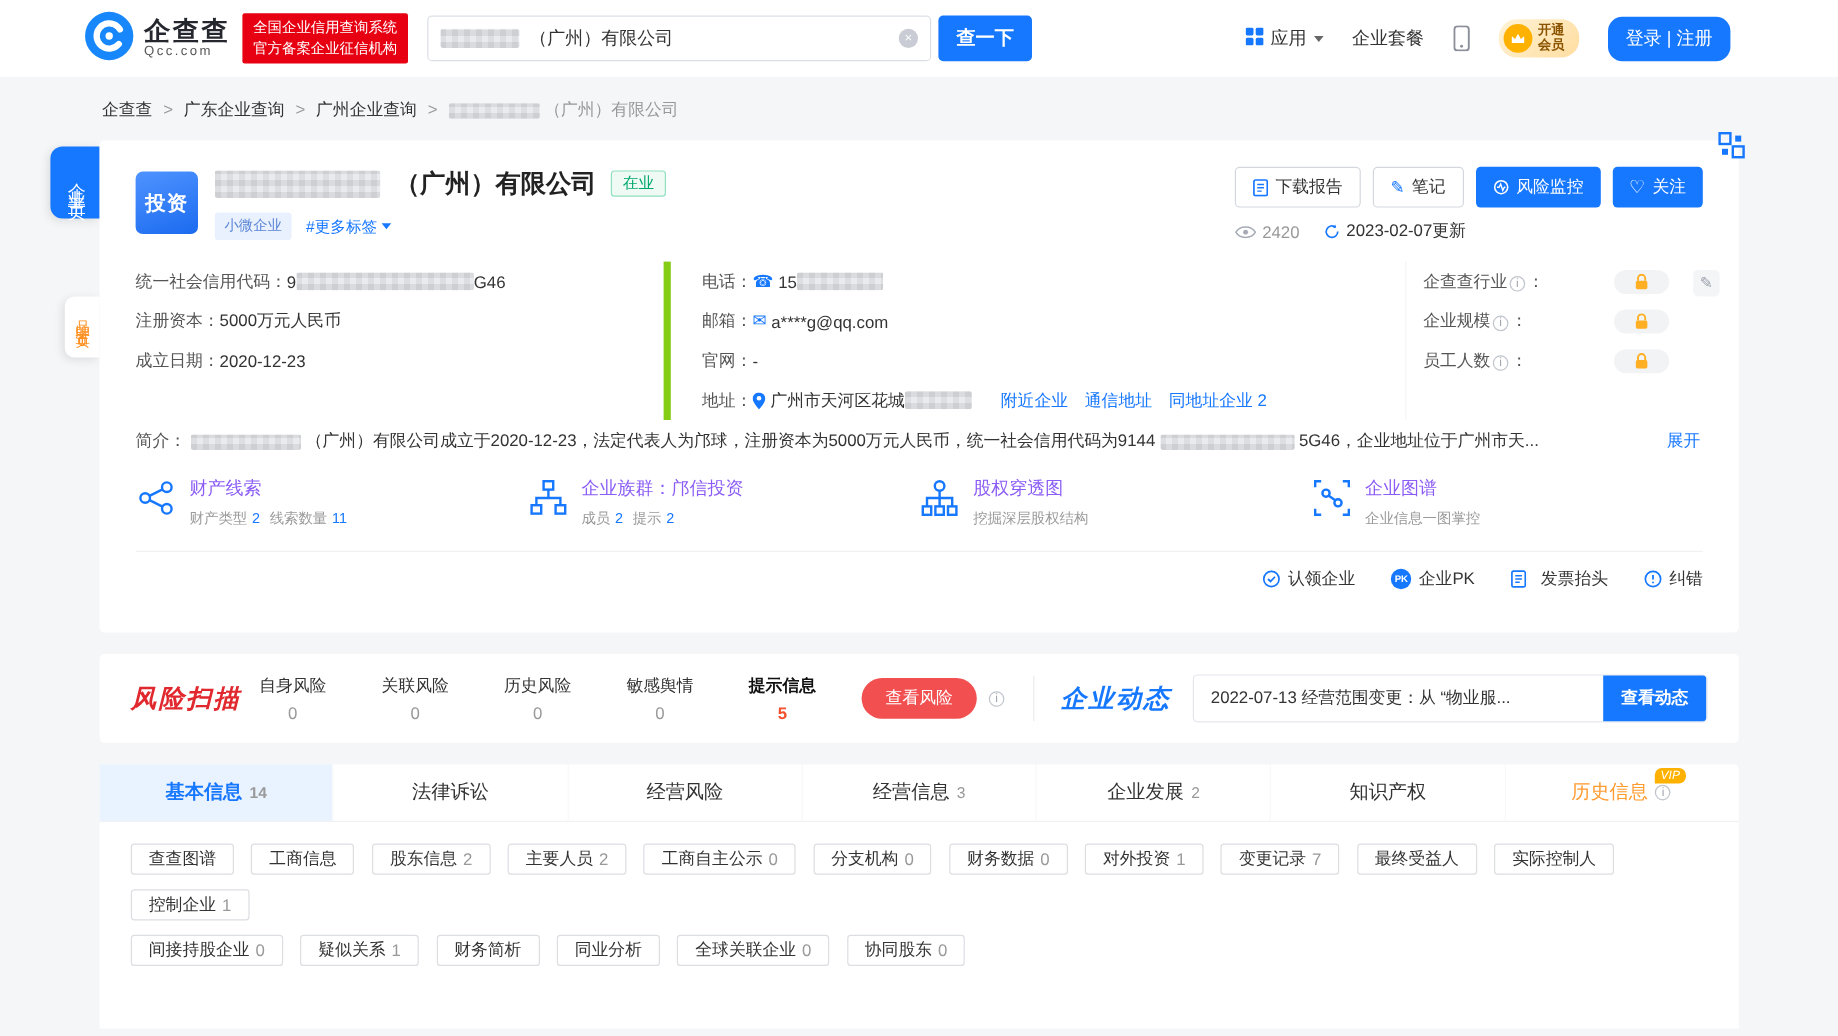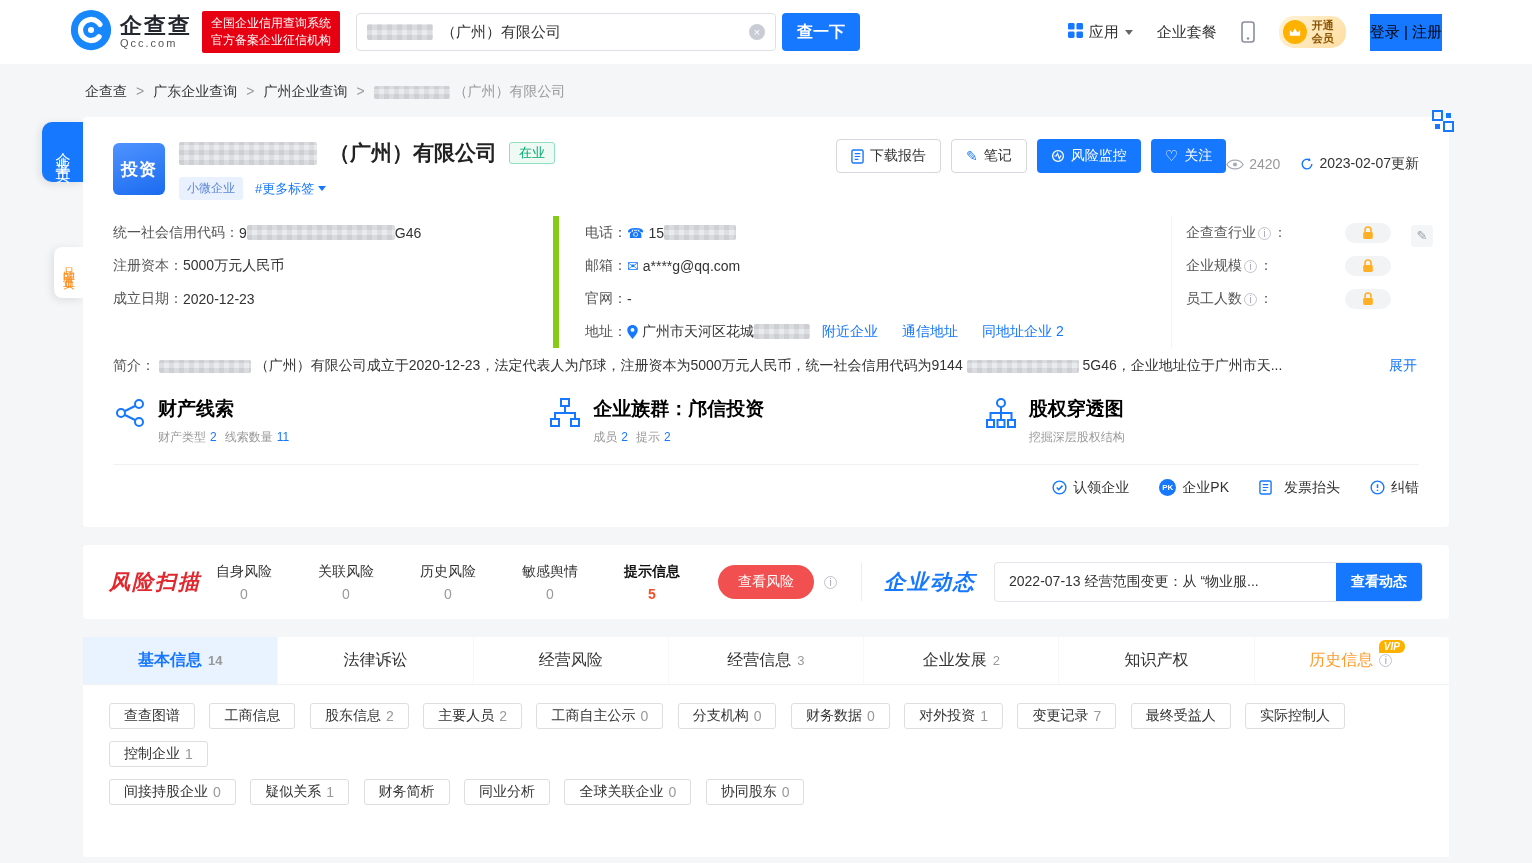--- a/index.html
+++ b/index.html
@@ -17,21 +17,21 @@
   .searchbox .val{font-size:15px;color:#333;margin-left:8px;flex:1}
   .clear-ic{width:16px;height:16px;border-radius:50%;background:#c9ccd4;color:#fff;font-size:11px;line-height:16px;text-align:center;cursor:pointer}
   .clear-ic::before{content:"×"}
   .search-btn{width:78px;height:38px;margin-left:6px;background:#1677ff;color:#fff;font-size:16px;font-weight:bold;border:none;border-radius:4px;display:flex;align-items:center;justify-content:center;cursor:pointer}
   .top-right{margin-left:auto;display:flex;align-items:center;gap:24px}
   .top-item{display:flex;align-items:center;gap:6px;font-size:15px;color:#333;cursor:pointer}
   .caret{width:0;height:0;border:4px solid transparent;border-top:5px solid #666;margin-top:4px}
   .vip-pill{display:flex;align-items:center;gap:5px;background:linear-gradient(135deg,#fff3d6,#ffddA0);border-radius:15px;padding:3px 12px 3px 4px;cursor:pointer}
   .crown-c{width:24px;height:24px;border-radius:50%;background:#ffb100;display:flex;align-items:center;justify-content:center}
   .vip-txt{font-size:11px;font-weight:bold;color:#8a5300;line-height:1.2}
-  .login-btn{background:#1677ff;color:#000000;font-size:15px;padding:9px 0;border:none;border-radius:0;cursor:pointer;white-space:nowrap}
+  .login-btn{background:#1677ff;color:#ffffff;font-size:15px;padding:9px 15px;border:none;border-radius:12px;cursor:pointer;white-space:nowrap}
   
   .main-col{width:1366px;margin:0 auto;position:relative}
   .crumbbar{padding:19px 2px 16px;font-size:14px;color:#333}
   .crumb{cursor:pointer}
   .crumb::after{content:">";color:#999;margin:0 9px}
   .crumb-cur{color:#999}
   
   .vtab1{position:absolute;left:-41px;top:5px;width:41px;background:#1677ff;color:#fff;border-radius:10px 0 0 10px;padding:18px 0;display:flex;justify-content:center;cursor:pointer;box-shadow:-2px 2px 8px rgba(0,0,0,.10)}
   .vtab1 span{writing-mode:vertical-lr;text-orientation:upright;font-size:15px;letter-spacing:6px}
   .vtab2{position:absolute;left:-29px;top:130px;width:29px;background:#fff;color:#ff8f1f;border-radius:8px 0 0 8px;padding:10px 0 7px;display:flex;flex-direction:column;align-items:center;cursor:pointer;box-shadow:-2px 2px 8px rgba(0,0,0,.10)}
@@ -43,53 +43,53 @@
   .head-row{display:flex;align-items:flex-start}
   .co-logo{width:52px;height:52px;border-radius:6px;background:linear-gradient(160deg,#4f93ff,#1b6bf0);color:#fff;font-size:17px;font-weight:bold;display:flex;align-items:center;justify-content:center;letter-spacing:1px;flex:none;margin-top:4px}
   .namecol{margin-left:14px;flex:1;min-width:0}
   .name-row{display:flex;align-items:center;gap:12px}
   .co-name{font-size:21px;font-weight:bold;color:#222}
   .status-badge{font-size:13px;color:#00a870;border:1px solid #8fdfc0;background:#effaf4;border-radius:3px;padding:1px 9px}
   .tags-row{display:flex;align-items:center;margin-top:10px;gap:12px}
   .tag-chip{font-size:12px;color:#5b85d6;background:#e9f1ff;border-radius:3px;padding:3px 8px}
   .more-tags{font-size:13px;color:#1677ff;display:flex;align-items:center;cursor:pointer}
   .more-tags .caret{border-top-color:#1677ff;margin-left:4px}
-  .head-right{display:flex;flex-direction:row;align-items:flex-end}
+  .head-right{display:flex;flex-direction:column;align-items:flex-start}
   .btns-row{display:flex;gap:10px}
   .btn{height:34px;border-radius:4px;font-size:14px;display:flex;align-items:center;gap:6px;padding:0 14px;cursor:pointer;border:none}
   .btn.outline{background:#fff;border:1px solid #d4d7dd;color:#333}
   .btn.solid{background:#1677ff;color:#fff}
   .glyph-pencil::before{content:"✎";color:#1677ff;font-size:14px}
   .glyph-heart::before{content:"♡";color:#fff;font-size:15px}
   .meta-row{display:flex;align-items:center;gap:8px;margin-top:11px;font-size:14px}
   .views{color:#999;display:flex;align-items:center;gap:5px}
   .updated{color:#333;display:flex;align-items:center;gap:5px;margin-left:12px}
   
   .info{display:flex;margin-top:16px}
   .icol1{width:440px}
   .icol2{flex:1;border-left:6px solid #84cc16;padding-left:26px;min-width:0}
   .icol3{width:248px;border-left:1px solid #f3f4f6;padding-left:14px}
   .irow{height:33px;display:flex;align-items:center;font-size:14px;white-space:nowrap}
   .lab{color:#555}
   .val{color:#333}
   .blue{color:#1677ff;cursor:pointer}
   .orange-link{color:#ff8f1f;cursor:pointer;display:flex;align-items:center;gap:3px;margin-left:10px}
   .orange-link::after{content:">";font-size:12px}
-  .addr-links{display:flex;gap:24px;margin-left:12px}
+  .addr-links{display:flex;gap:14px;margin-left:24px}
   .inf{display:inline-block;width:13px;height:13px;border:1px solid #c0c4cc;border-radius:50%;color:#a0a4ac;font-size:10px;line-height:12px;text-align:center;margin:0 2px}
   .inf::before{content:"i"}
   .lab3::after{content:"：";color:#555}
   .lock-pill{width:46px;height:20px;background:#f2f3f5;border-radius:10px;display:flex;align-items:center;justify-content:center;margin-left:auto;margin-right:28px;cursor:pointer}
   
   .intro{margin-top:6px;font-size:14px;color:#333;position:relative;padding-right:46px;line-height:22px}
   .expand{position:absolute;right:2px;top:0;color:#1677ff;cursor:pointer}
   
   .features{display:flex;margin-top:20px}
   .feature{flex:1;display:flex;align-items:flex-start;gap:11px;cursor:pointer}
-  .f-title{font-size:19px;font-weight:bold;color:#000000}
+  .f-title{font-size:15px;font-weight:normal;color:#8b5cf6}
   .f-sub{font-size:12px;color:#999;margin-top:7px}
   .f-sub b{color:#1677ff;font-weight:normal;margin:0 8px 0 4px}
   
   .qa-row{border-top:1px solid #f0f1f3;margin-top:18px;height:46px;display:flex;align-items:center;justify-content:flex-end;gap:30px;font-size:14px;color:#333}
   .qa{display:flex;align-items:center;gap:6px;cursor:pointer}
   .pkc{width:17px;height:17px;border-radius:50%;background:#1677ff;color:#fff;font-size:8px;font-weight:bold;display:flex;align-items:center;justify-content:center}
   
   .mz{display:inline-block;height:15px;border-radius:2px;vertical-align:middle;background:repeating-linear-gradient(90deg,rgba(0,0,0,.055) 0 5px,rgba(0,0,0,0) 5px 10px),repeating-linear-gradient(0deg,#d9dbde 0 5px,#e9ebee 5px 10px)}
   
   .card2{margin-top:18px;height:74px;display:flex;align-items:center;padding:0 26px}
@@ -107,21 +107,21 @@
   .dyn-btn{margin-left:auto;height:40px;background:#1677ff;color:#fff;font-size:14px;font-weight:bold;border:none;border-radius:0 4px 4px 0;padding:0 15px;cursor:pointer;white-space:nowrap}
   
   .card3{margin-top:18px;min-height:220px;border-radius:4px 4px 0 0}
   .tabbar{display:flex;height:48px;border-bottom:1px solid #f0f1f3}
   .tab{flex:1;display:flex;align-items:center;justify-content:center;font-size:16px;color:#333;cursor:pointer;position:relative;border-left:1px solid #f7f8fa}
   .tab:first-child{border-left:none}
   .tab.active{background:#e9f2ff;color:#1677ff;font-weight:bold}
   .tab-count{margin-left:6px;font-size:13px;color:#999}
   .tab-count:empty{display:none}
   .tab.history{color:#ff9b2f}
-  .vip-badge{position:absolute;top:3px;right:44px;background:#ffb100;color:#fff;font-size:10px;font-weight:bold;padding:1px 5px;border-radius:6px 6px 6px 0;font-style:italic}
+  .vip-badge{position:absolute;top:3px;right:44px;background:#ffb100;color:#fff;font-size:10px;font-weight:normal;padding:1px 5px;border-radius:6px 6px 6px 0;font-style:italic}
   .vip-badge:empty{display:none}
   .tab .inf{margin-left:6px}
   
   .chips{padding:18px 26px 6px}
   .chip{display:inline-flex;align-items:center;border:1px solid #dcdee2;border-radius:3px;background:#fff;padding:3px 14px;font-size:14px;color:#333;margin:0 10px 12px 0;cursor:pointer}
   .chip-count{color:#999;margin-left:5px}
   .chip-count:empty{display:none}
   
   .sec-head{display:flex;align-items:center;justify-content:space-between;padding:16px 26px 12px}
   
@@ -400,20 +400,32 @@
             <svg width="34" height="34" viewBox="0 0 34 34">
                 <circle cx="17" cy="7" r="4" fill="none" stroke="#1677ff" stroke-width="2"></circle>
                 <rect x="3" y="24" width="7" height="7" fill="none" stroke="#1677ff" stroke-width="2"></rect>
                 <rect x="13.5" y="24" width="7" height="7" fill="none" stroke="#1677ff" stroke-width="2"></rect>
                 <rect x="24" y="24" width="7" height="7" fill="none" stroke="#1677ff" stroke-width="2"></rect>
                 <path d="M17 11v6M6.5 24v-7h21v7M17 17v7" fill="none" stroke="#1677ff" stroke-width="2"></path>
               </svg>
             <div>
               <div class="f-title">股权穿透图</div>
               <div class="f-sub">挖掘深层股权结构</div>
+            </div>
+          </div>
+          <div class="feature">
+            <svg width="34" height="34" viewBox="0 0 34 34">
+                <path d="M3 8V3h5M26 3h5v5M31 26v5h-5M8 31H3v-5" fill="none" stroke="#1677ff" stroke-width="2"></path>
+                <circle cx="12" cy="13" r="3" fill="none" stroke="#1677ff" stroke-width="2"></circle>
+                <circle cx="22" cy="21" r="3" fill="none" stroke="#1677ff" stroke-width="2"></circle>
+                <path d="M14 15l6 4" stroke="#1677ff" stroke-width="2"></path>
+              </svg>
+            <div>
+              <div class="f-title">企业图谱</div>
+              <div class="f-sub">企业信息一图掌控</div>
             </div>
           </div>
         </div>
 
         <div class="qa-row">
           <span class="qa">
             <svg width="15" height="15" viewBox="0 0 16 16">
                 <circle cx="8" cy="8" r="6.8" fill="none" stroke="#1677ff" stroke-width="1.5"></circle>
                 <path d="M5 8l2.2 2.2L11.2 6" fill="none" stroke="#1677ff" stroke-width="1.6"></path>
               </svg>

